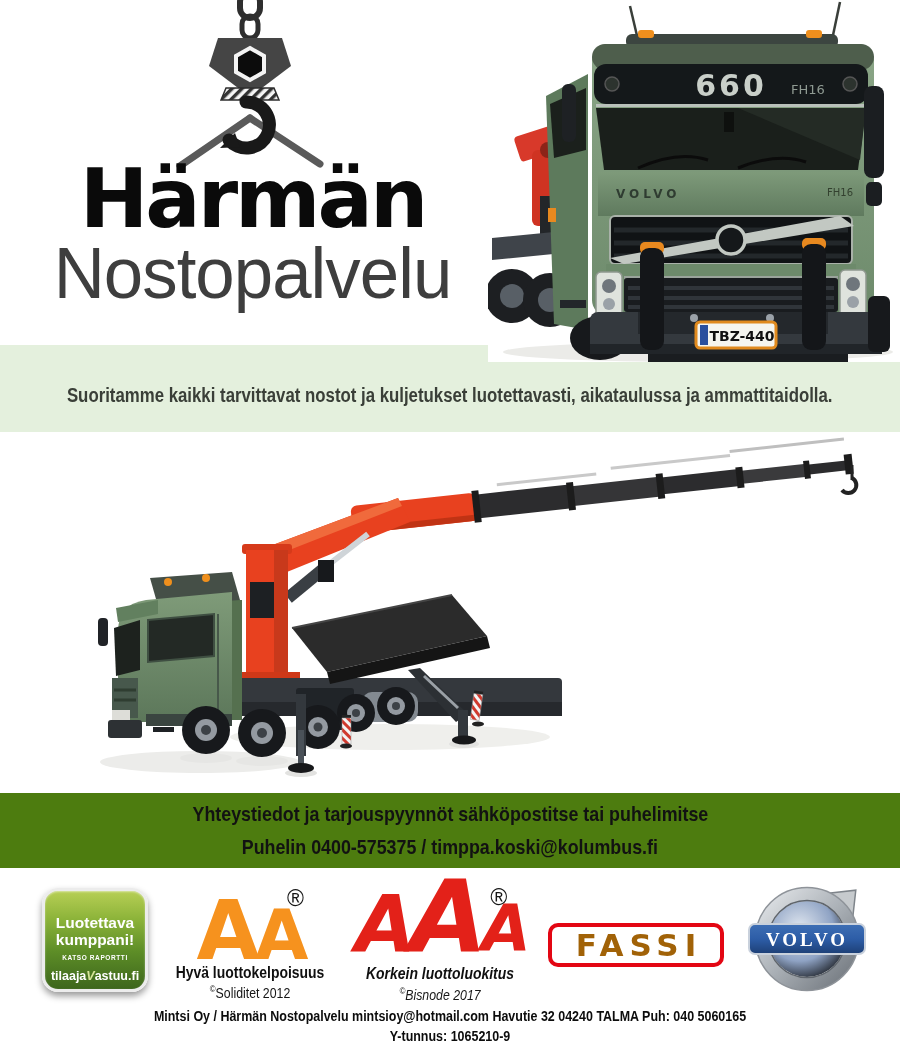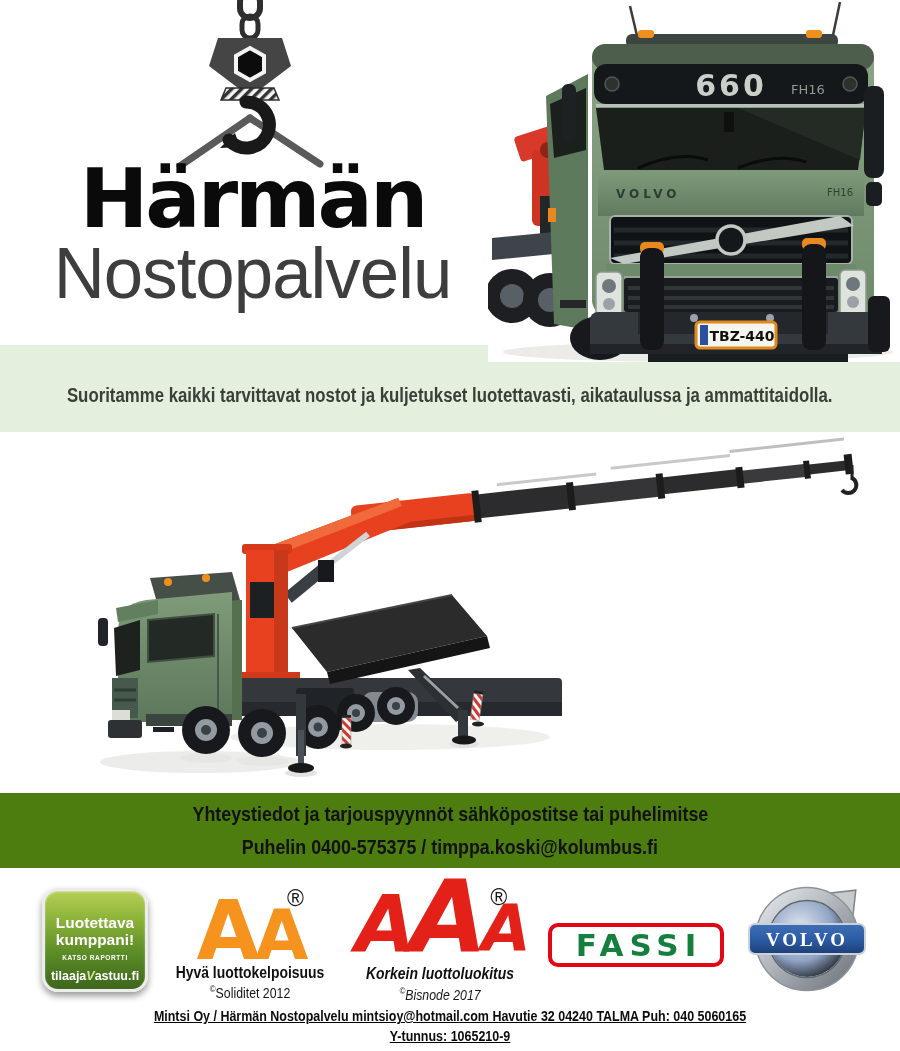--- a/index.html
+++ b/index.html
@@ -67,27 +67,27 @@
   .aaa-block .A.s2{font-size:100px;}
   .aaa-block .A.s3{font-size:64px;}
   .aaa-block .reg{position:absolute;left:150px;top:26px;font-size:23px;color:#161616;}
   .aaa-block .cap{position:absolute;left:-5px;top:106px;width:210px;font-size:17px;font-weight:bold;color:#101010;
      transform:scaleX(.82);transform-origin:50% 50%;white-space:nowrap;}
   .aaa-block .src{position:absolute;left:-5px;top:128px;width:210px;font-size:14px;color:#161616;
      transform:scaleX(.88);transform-origin:50% 50%;white-space:nowrap;}
 
   .fassi{position:absolute;left:548px;top:55px;width:176px;height:44px;box-sizing:border-box;
     border:4px solid #e30613;border-radius:10px;display:flex;align-items:center;justify-content:center;}
-  .fassi .lbl{font-family:"DejaVu Sans",sans-serif;font-weight:bold;font-size:31px;color:#15803d;
+  .fassi .lbl{font-family:"DejaVu Sans",sans-serif;font-weight:bold;font-size:31px;color:#a16207;
     letter-spacing:6px;margin-right:-6px;line-height:1;}
 
   .volvo-svg{position:absolute;left:746px;top:14px;}
 
   
-  .footer{position:absolute;left:0;top:1006px;width:900px;text-align:center;text-decoration:underline;}
+  .footer{position:absolute;left:0;top:1006px;width:900px;text-align:center;}
   .footer .f{font-size:14.5px;font-weight:bold;color:#0c0c0c;line-height:20px;white-space:nowrap;
     transform:scaleX(.86);transform-origin:50% 50%;}
 </style>
 </head>
 <body>
 
 <div class="page">
 
   <div class="header">
     <svg class="hook-svg" width="200" height="170" viewBox="0 0 200 170">

